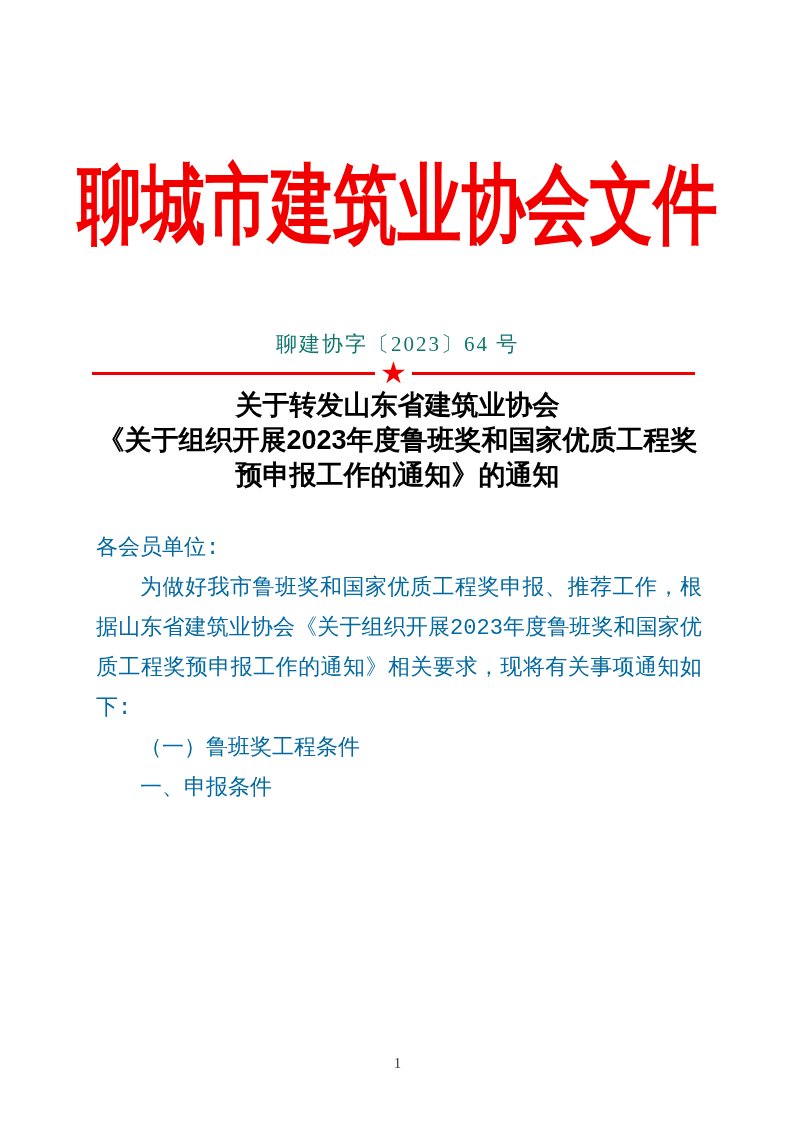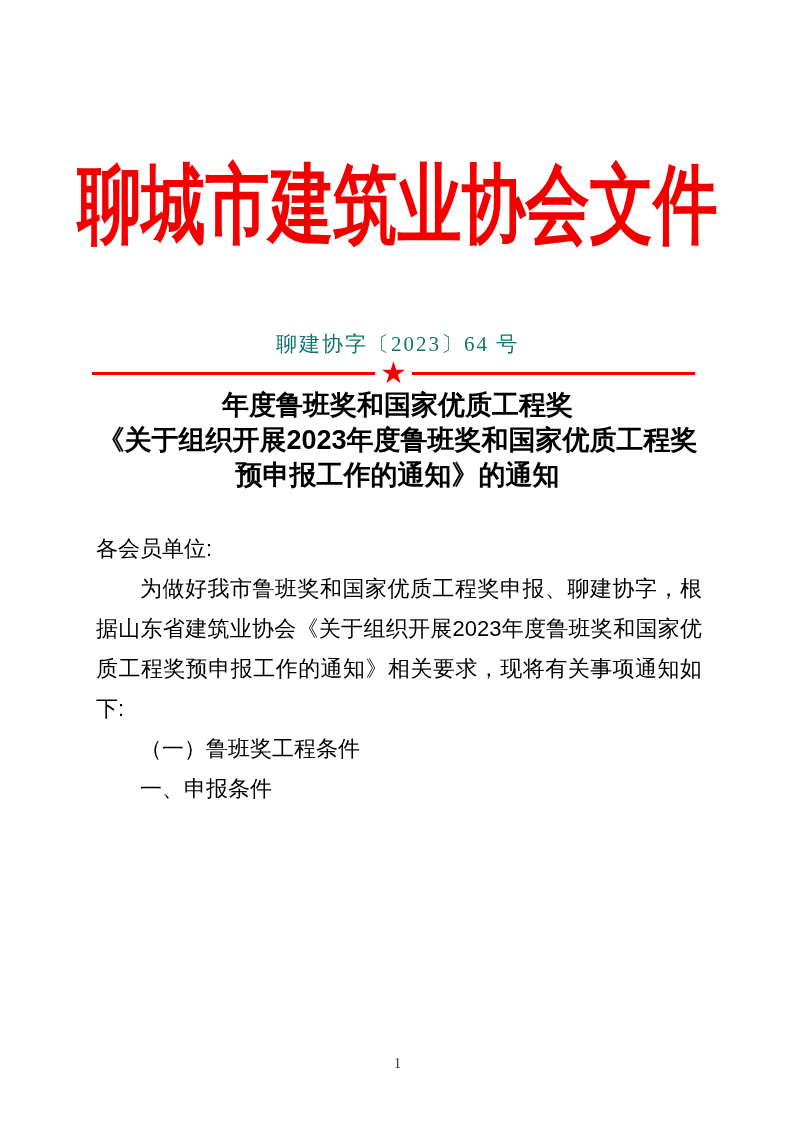--- a/index.html
+++ b/index.html
@@ -86,22 +86,22 @@
   }
 
   
   .body-text {
     position: absolute;
     top: 525px;
     left: 96px;
     width: 606px;
     font-size: 22px;
     line-height: 40px;
-    color: #000000;
-    font-family: Liberation Sans, sans-serif;
+    color: #0369a1;
+    font-family: Liberation Mono, monospace;
     text-align: justify;
   }
   .body-text p { text-indent: 2em; }
   .body-text p.no-indent { text-indent: 0; }
 
   
   .page-number {
     position: absolute;
     top: 1052px;
     left: 0;
@@ -121,27 +121,27 @@
 
   <div class="doc-number">聊建协字〔2023〕64 号</div>
 
   <div class="rule">
     <span class="rule-line"></span>
     <span class="star">★</span>
     <span class="rule-line"></span>
   </div>
 
   <div class="doc-title">
-    <div>年度鲁班奖和国家优质工程奖</div>
+    <div>关于转发山东省建筑业协会</div>
     <div>《关于组织开展2023年度鲁班奖和国家优质工程奖</div>
     <div>预申报工作的通知》的通知</div>
   </div>
 
   <div class="body-text">
     <p class="no-indent">各会员单位:</p>
-    <p>为做好我市鲁班奖和国家优质工程奖申报、聊建协字，根据山东省建筑业协会《关于组织开展2023年度鲁班奖和国家优质工程奖预申报工作的通知》相关要求，现将有关事项通知如下:</p>
+    <p>为做好我市鲁班奖和国家优质工程奖申报、推荐工作，根据山东省建筑业协会《关于组织开展2023年度鲁班奖和国家优质工程奖预申报工作的通知》相关要求，现将有关事项通知如下:</p>
     <p>（一）鲁班奖工程条件</p>
     <p>一、申报条件</p>
   </div>
 
   <div class="page-number">1</div>
 
 </div>
 
 </body></html>

